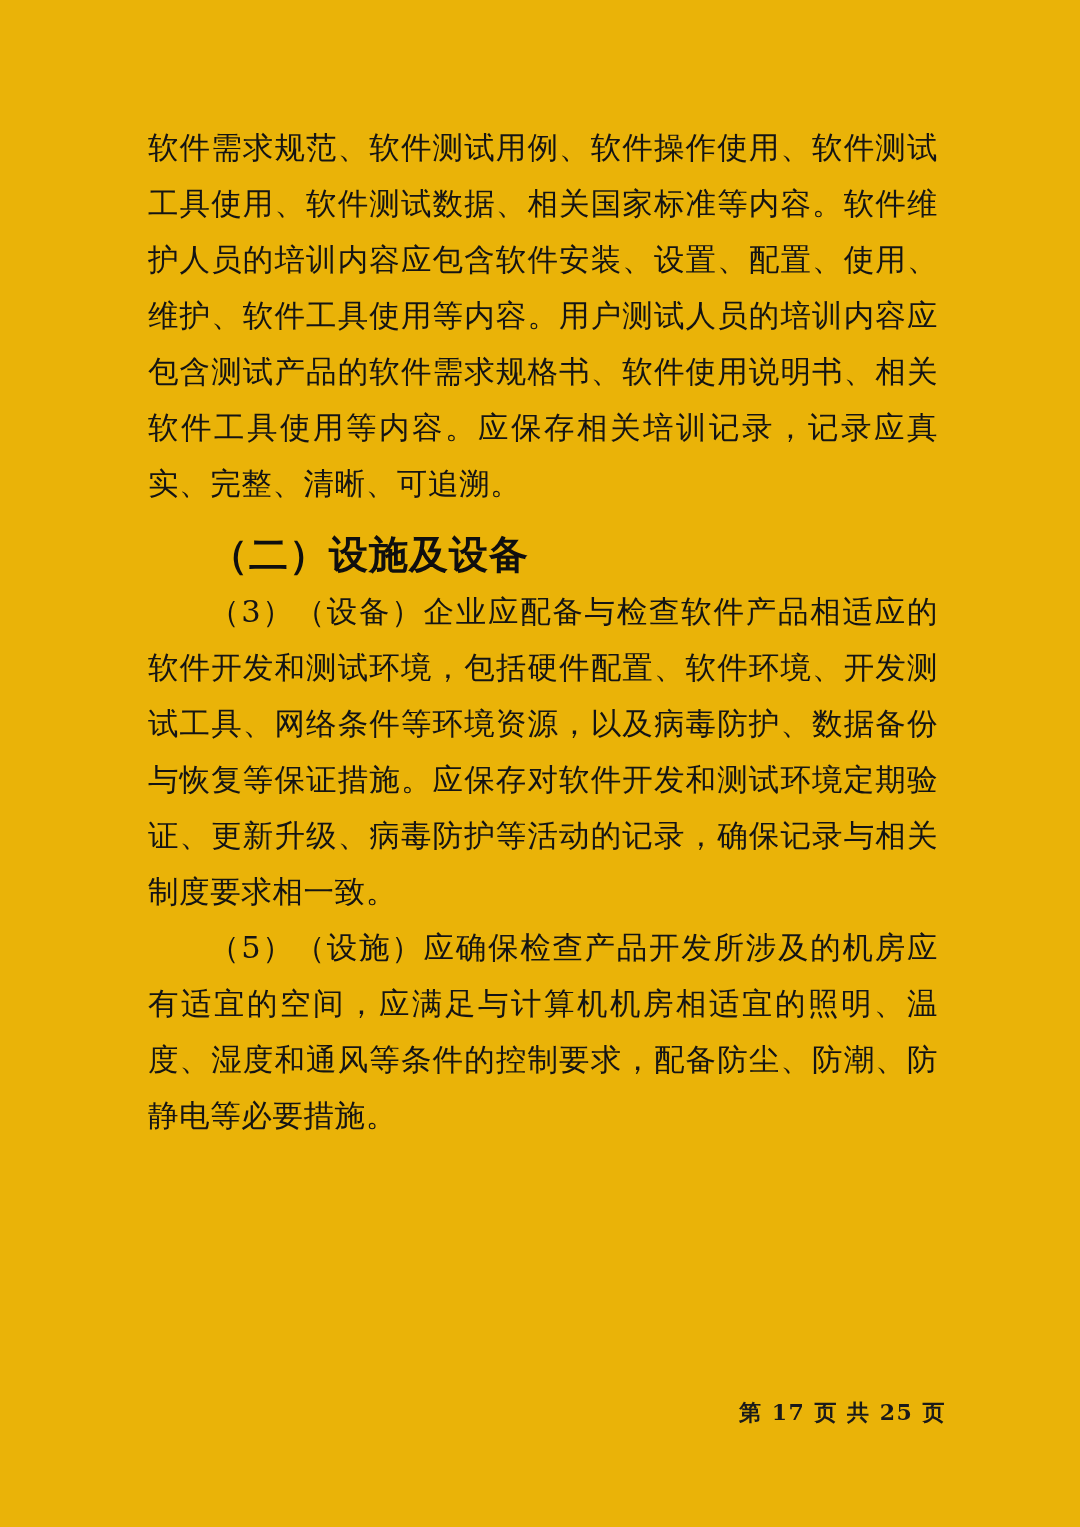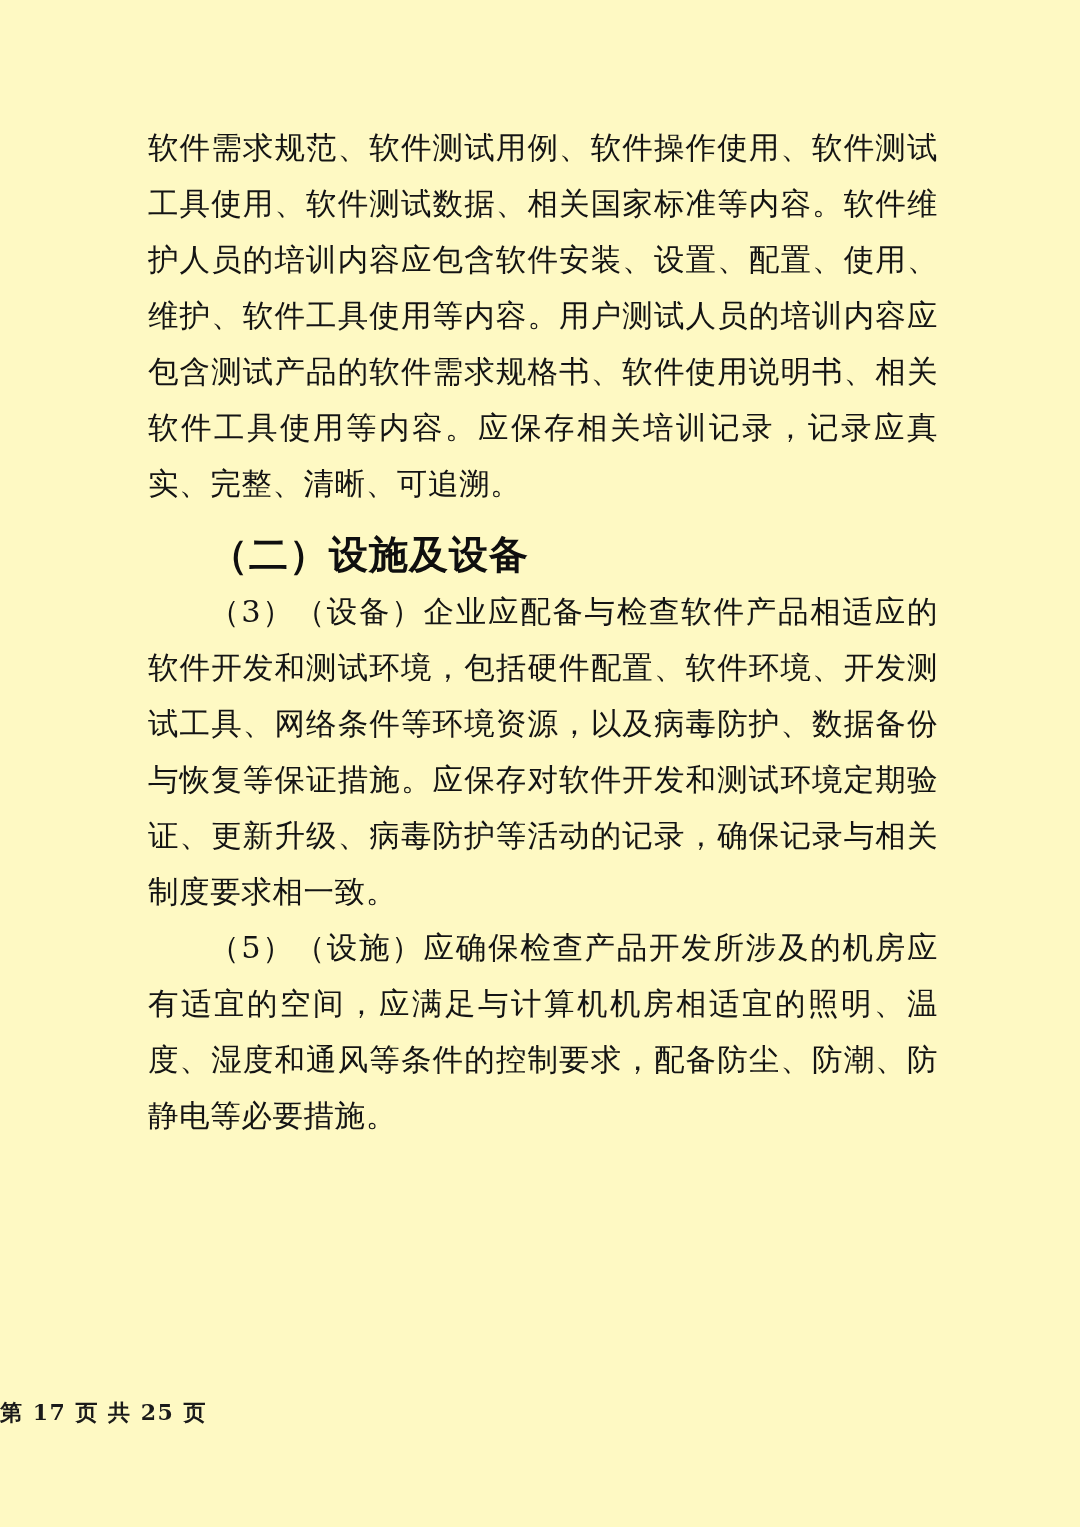--- a/index.html
+++ b/index.html
@@ -14,21 +14,21 @@
     font-family: "DejaVu Serif", "Liberation Serif", serif;
     color: #1a1a1a;
     overflow: hidden;
   }
   .page {
     position: absolute;
     left: 0;
     top: 0;
     width: 1080px;
     height: 1527px;
-    background: #fef9c3;
+    background: #eab308;
   }
   .content {
     position: absolute;
     left: 148px;
     top: 120px;
     width: 790px;
   }
   .para {
     font-size: 30.5px;
     line-height: 56px;
@@ -50,21 +50,21 @@
     text-indent: 61px;
     margin: 10px 0 2px 0;
     color: #0f0f0f;
   }
   .gap-small { height: 4px; }
   .footer {
     position: absolute;
     left: 0;
     top: 1398px;
     width: 946px;
-    text-align: left;
+    text-align: right;
     font-size: 22px;
     letter-spacing: 1.5px;
     color: #1a1a1a;
     font-weight: 600;
   }
 </style>
 </head>
 <body>
 
 <div class="page">

